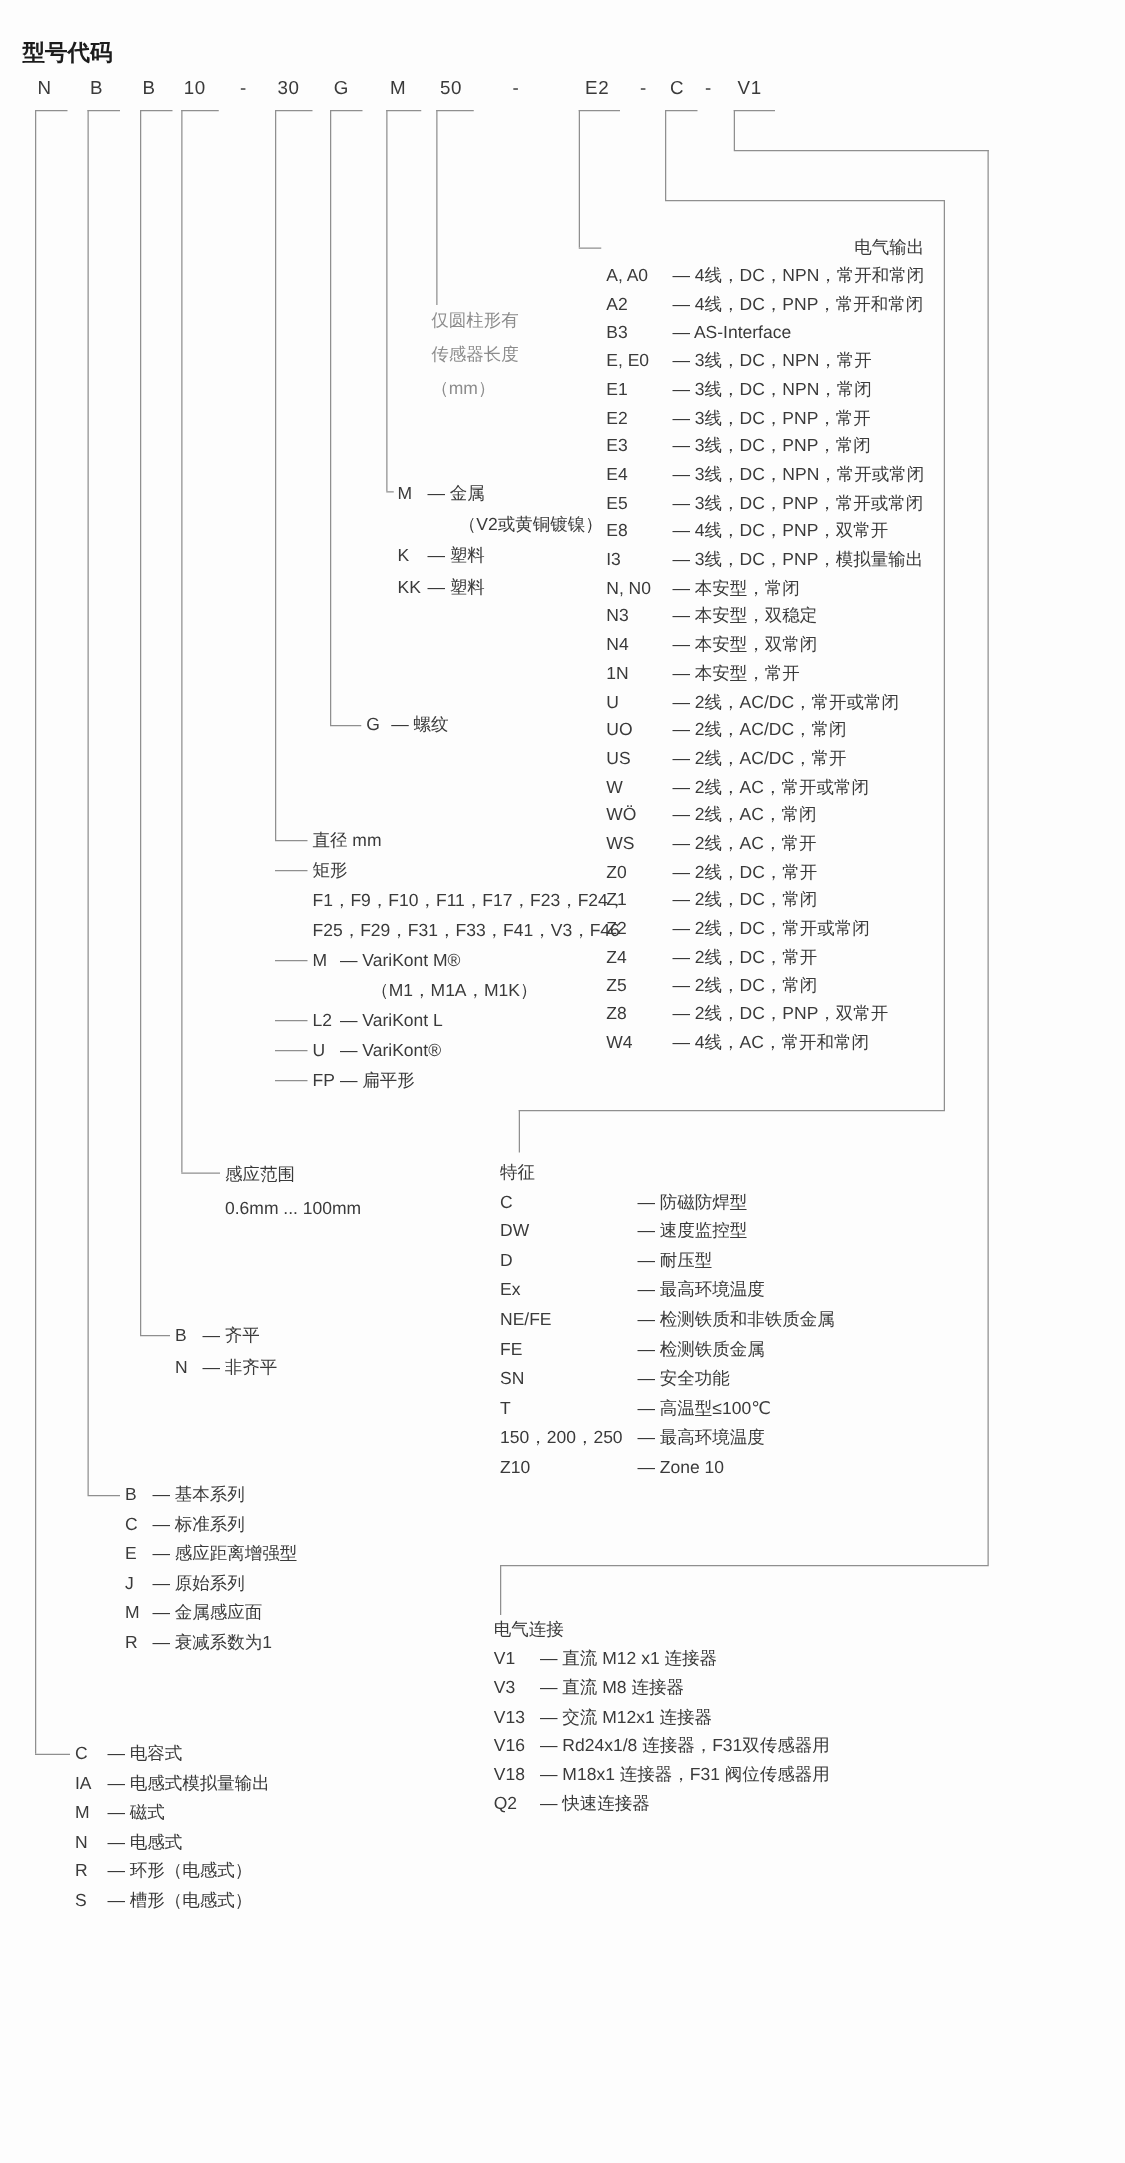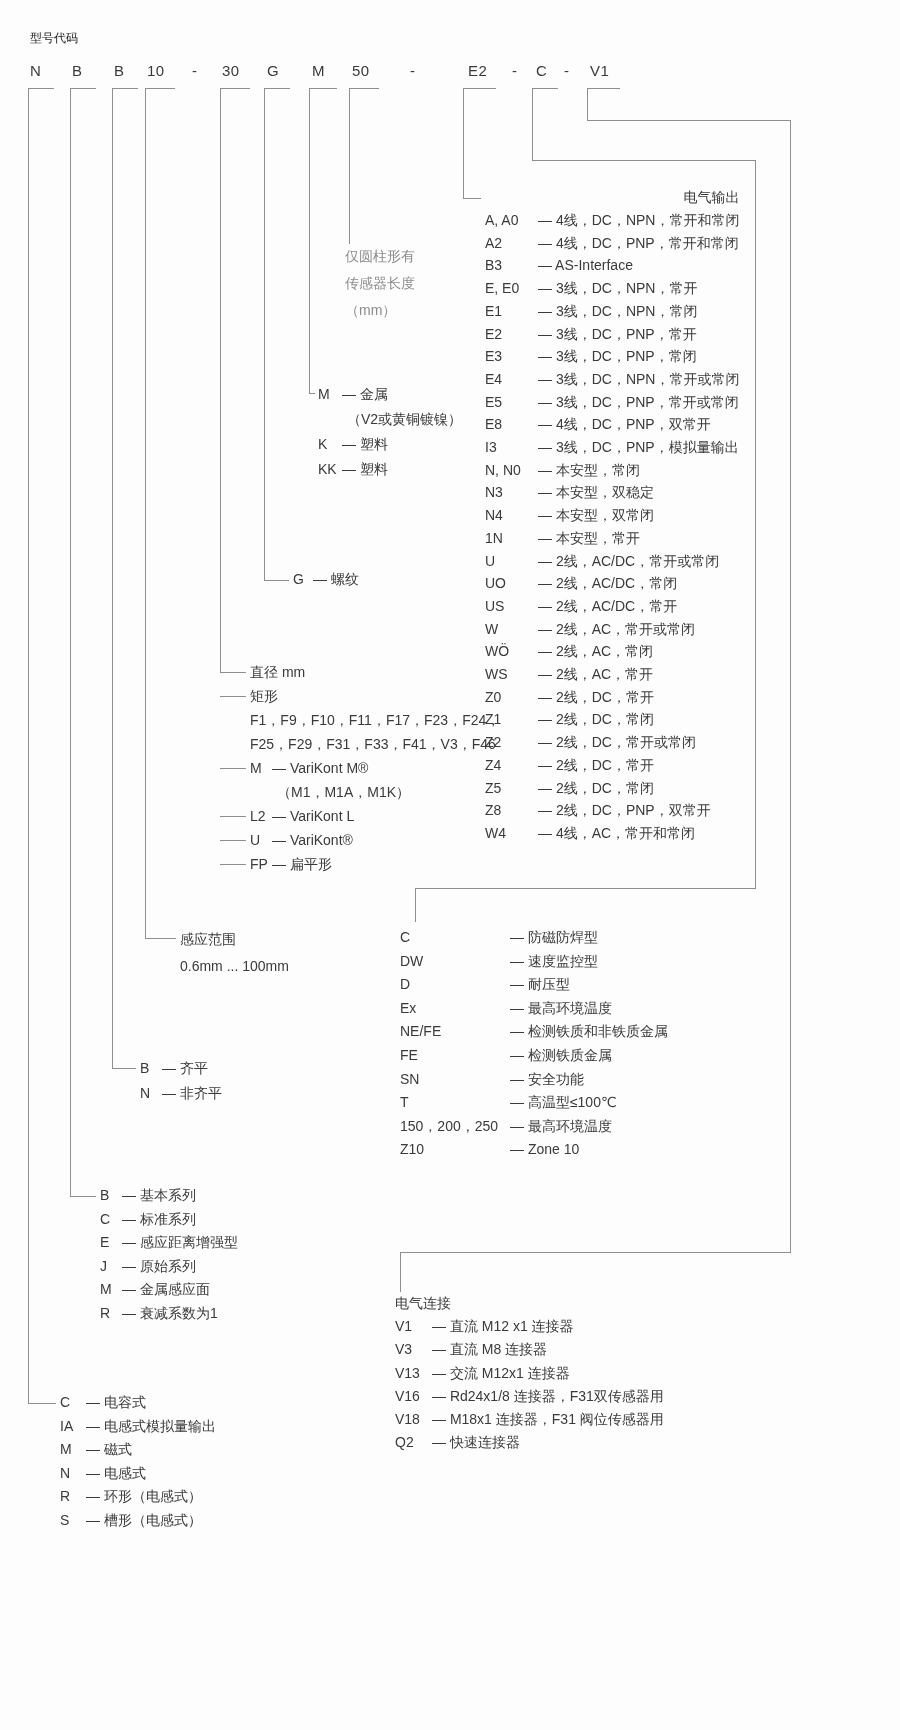--- a/index.html
+++ b/index.html
@@ -2,29 +2,29 @@
 <html><head>
 <meta charset="utf-8">
 <style>
   * { margin:0; padding:0; box-sizing:border-box; }
   html,body { background:#ffffff; }
   .canvas {
     position:relative; width:900px; height:1730px; background:#fdfdfd;
     font-family:"Liberation Sans","DejaVu Sans",sans-serif;
     color:#3a3a3a; overflow:hidden;
   }
-  .title { position:absolute; left:30px; top:30px; font-size:12px; font-weight:normal; color:#1c1c1c; }
+  .title { position:absolute; left:18px; top:30px; font-size:18px; font-weight:bold; color:#1c1c1c; }
   .code-row { position:absolute; left:0; top:62px; height:22px; width:100%; }
   .code-row .seg { position:absolute; top:0; font-size:15px; color:#3a3a3a; letter-spacing:0.5px; }
   .ln { position:absolute; background:#8f8f8f; }
   .section { position:absolute; font-size:14px; line-height:23px; white-space:nowrap; }
   .sec-header { }
   .row { display:flex; }
   .row .code { width:var(--codew,24px); flex:none; }
-  .row.indent { padding-left:5px; }
+  .row.indent { padding-left:5px;gap:20px; }
   .gray { color:#8c8c8c; }
 </style>
 </head>
 <body>
 
 <div class="canvas">
 
   <div class="title">型号代码</div>
 
   <div class="code-row">
@@ -300,20 +300,21 @@
           <span class="desc">— 2线，DC，PNP，双常开</span>
         </div>
         <div class="row">
           <span class="code">W4</span>
           <span class="desc">— 4线，AC，常开和常闭</span>
         </div>
       </div>
   </div>
 
   <div class="section" style="left:400px; top:926px; line-height:23.6px; --codew:110px;">
+    <div class="sec-header">特征</div>
     <div>
         <div class="row">
           <span class="code">C</span>
           <span class="desc">— 防磁防焊型</span>
         </div>
         <div class="row">
           <span class="code">DW</span>
           <span class="desc">— 速度监控型</span>
         </div>
         <div class="row">

